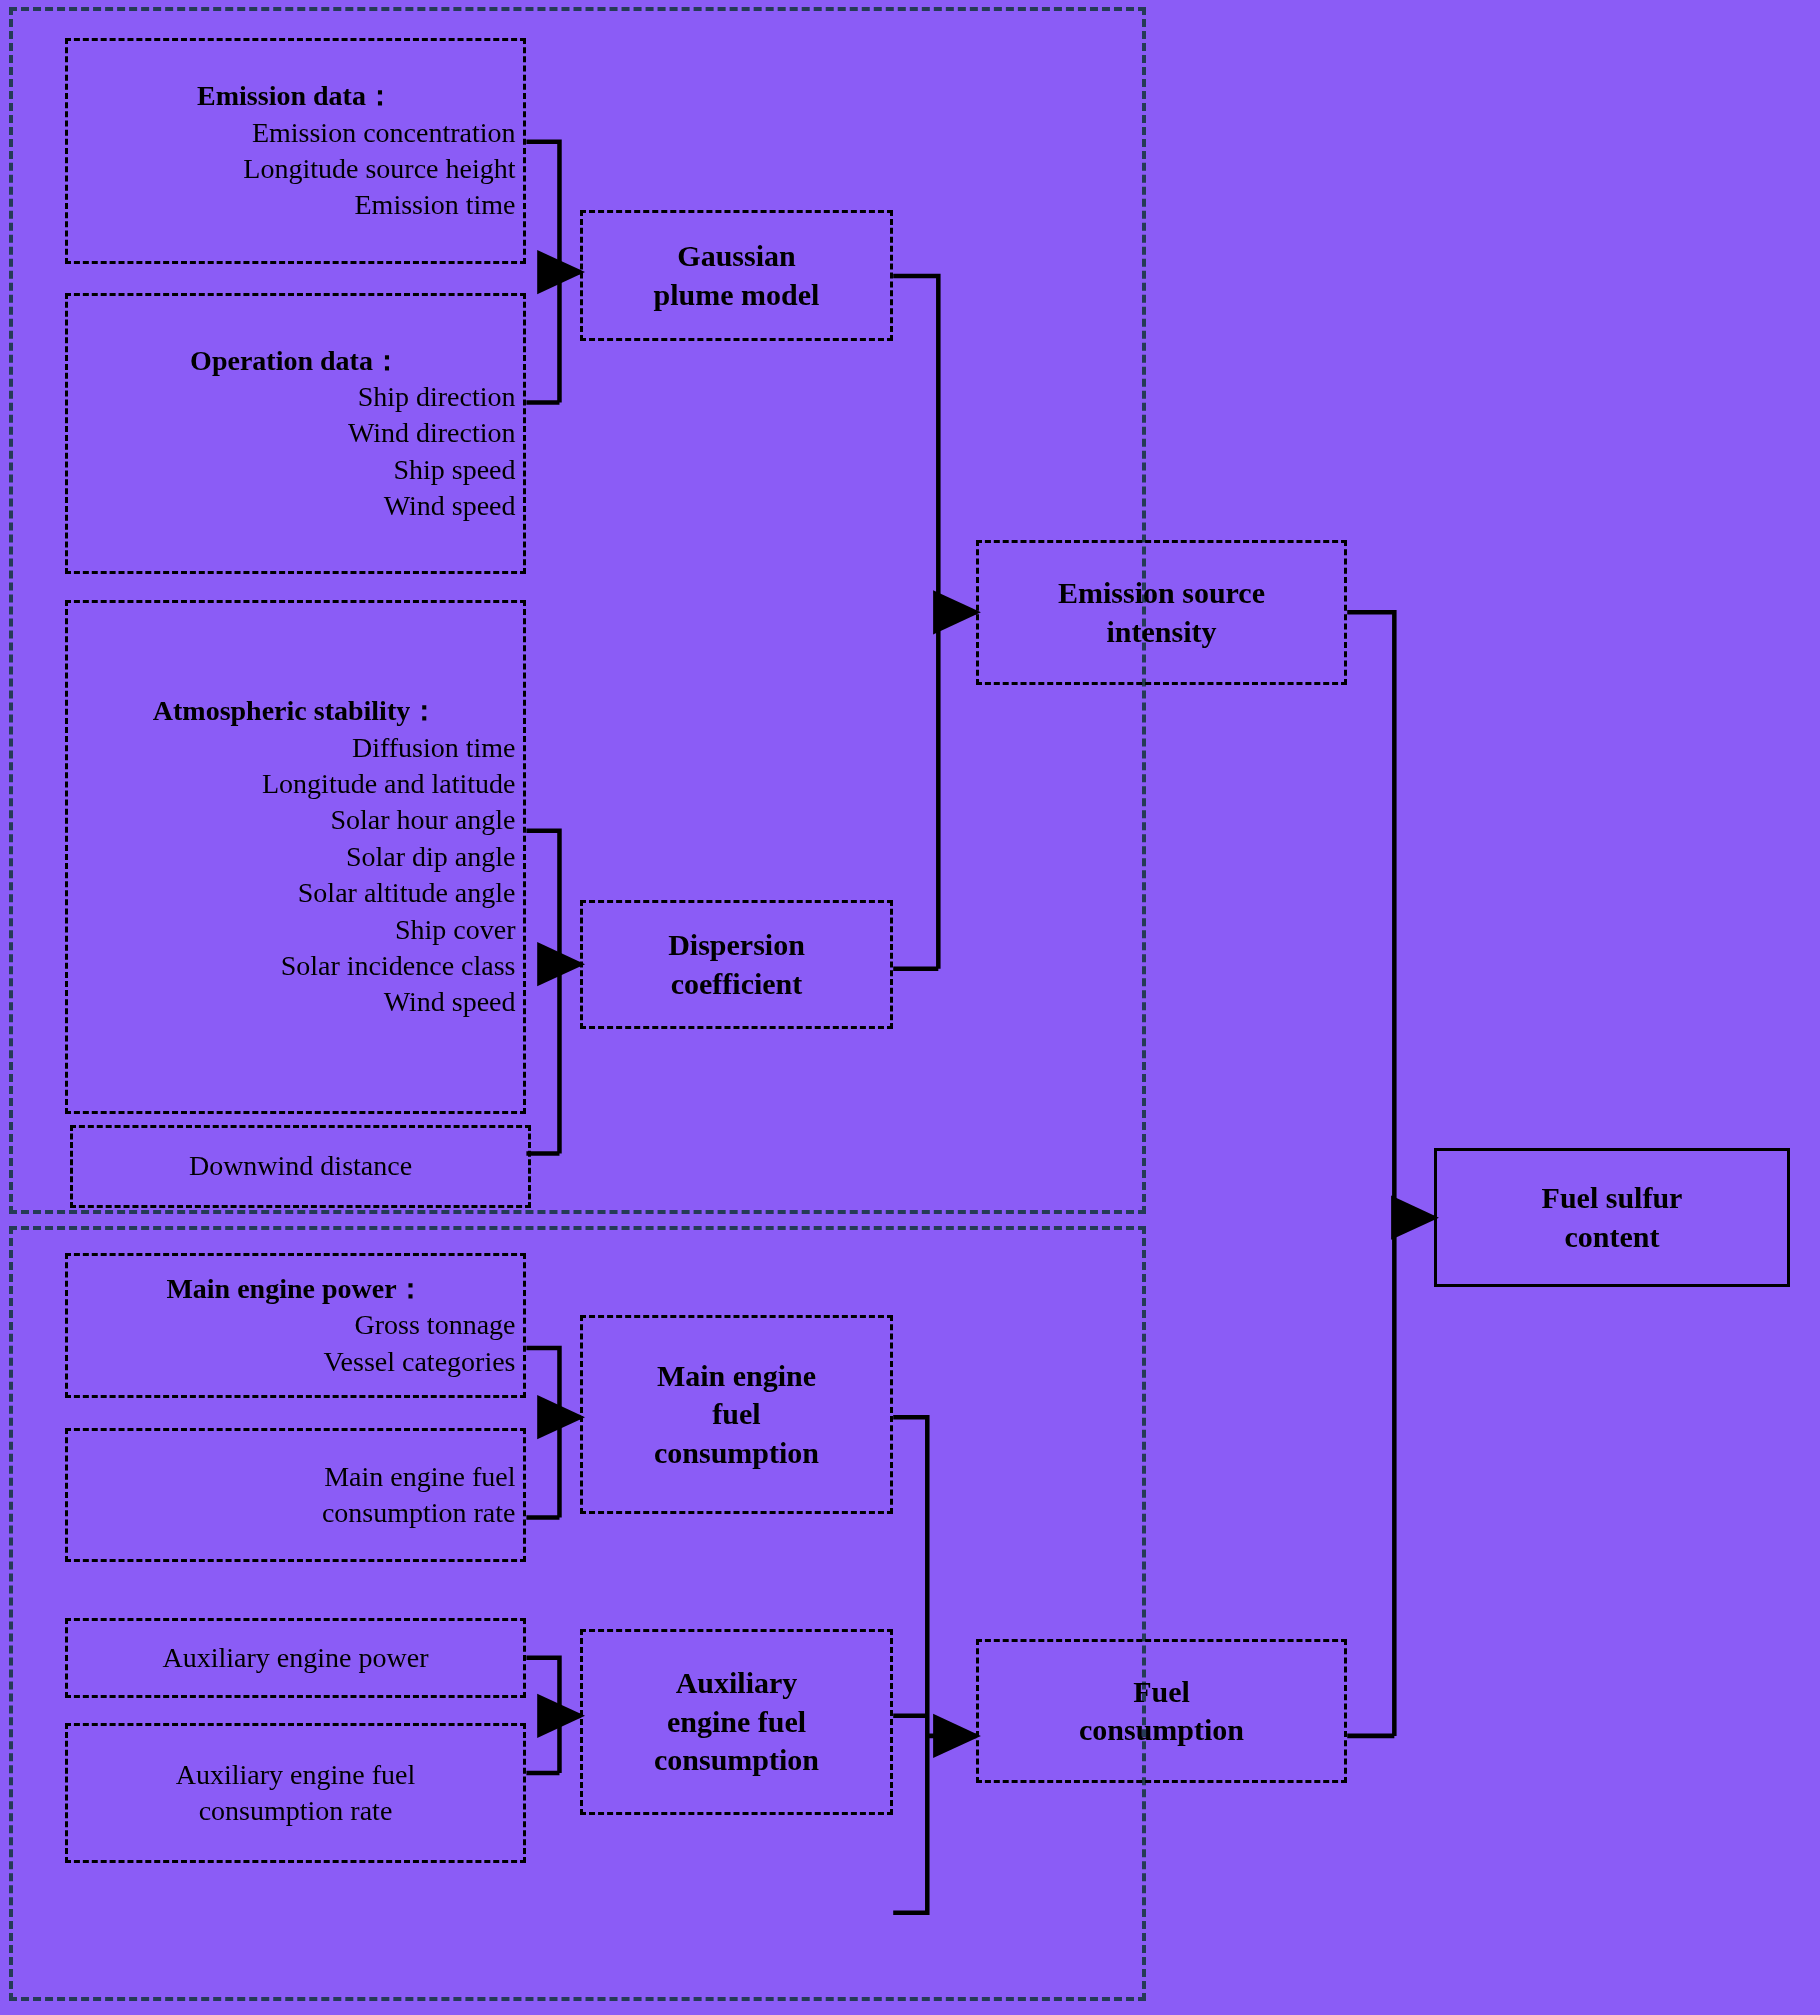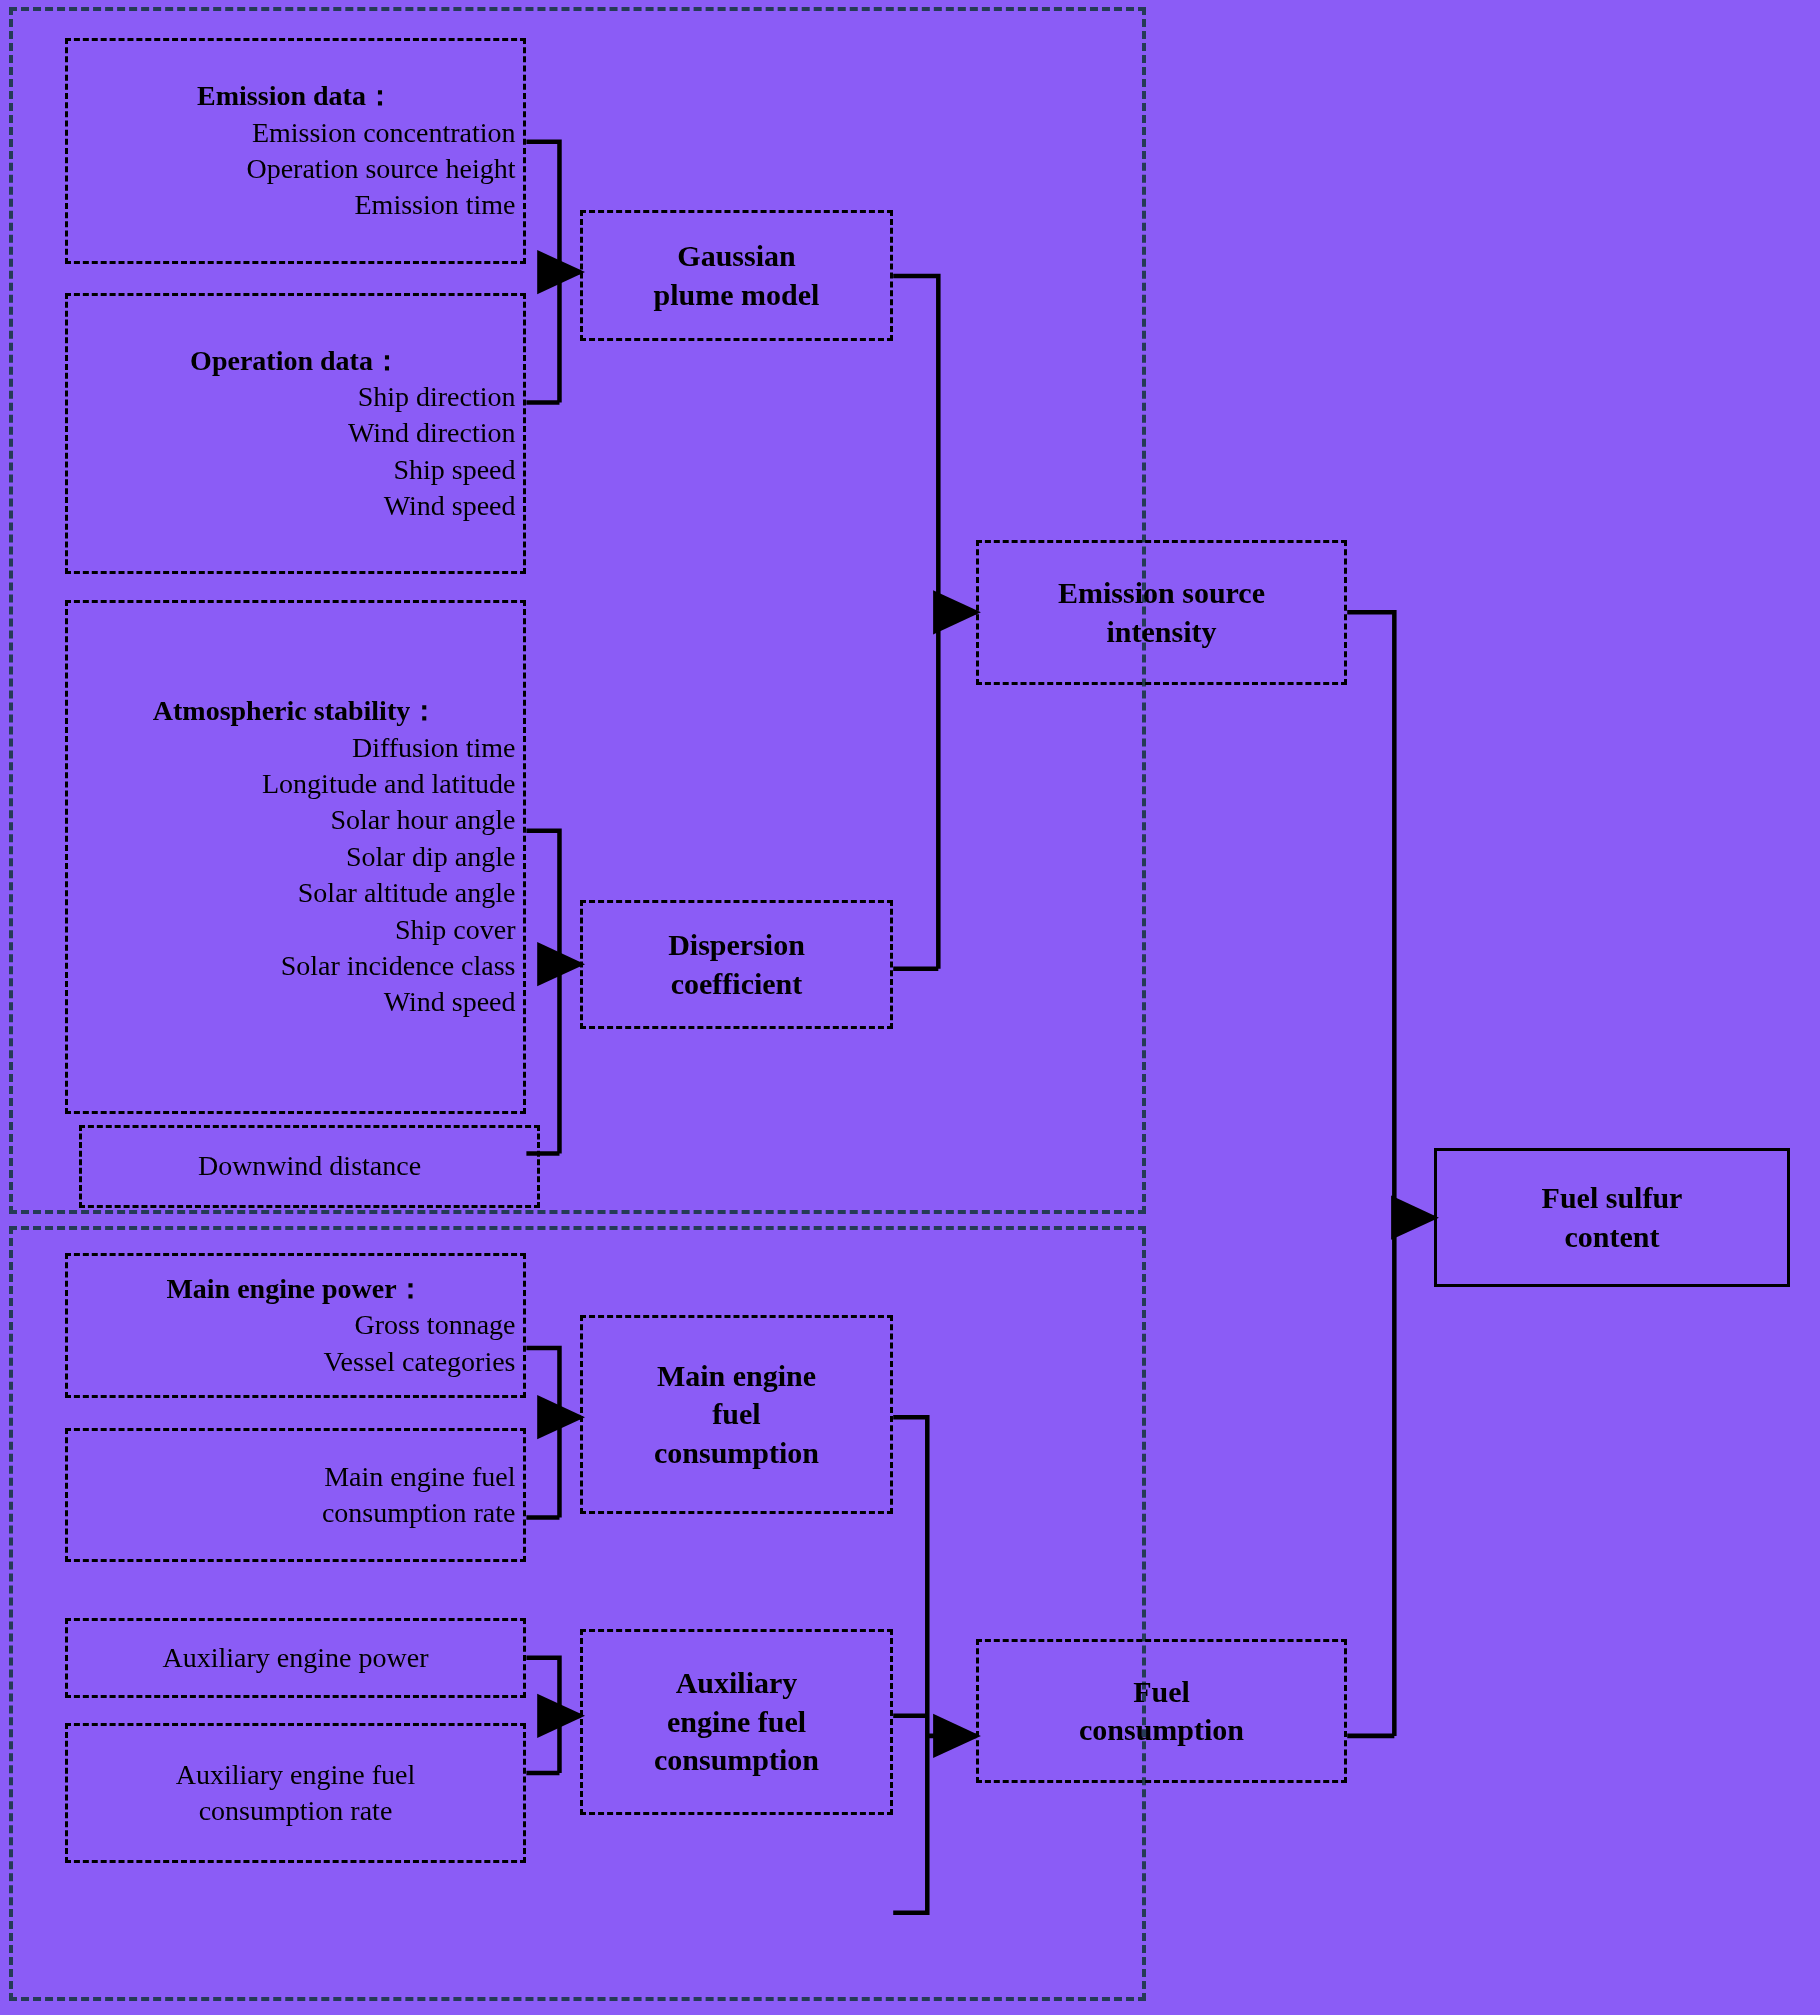--- a/index.html
+++ b/index.html
@@ -61,21 +61,21 @@
       <path d="M1782,2828 L1850,2828 L1850,3464"></path>
       <path d="M1782,3424 L1850,3424"></path>
       <path d="M1782,3817 L1850,3817 L1850,3464"></path>
       <path d="M1850,3464 L1948,3464" marker-end="url(#ah)"></path>
     </g>
   </svg>
 
   <div class="box dash" style="left:65px; top:38px; width:461px; height:226px;">
     <span class="ln hd ctr">Emission data：</span>
     <span class="ln rt">Emission concentration</span>
-    <span class="ln rt">Operation source height</span>
+    <span class="ln rt">Longitude source height</span>
     <span class="ln rt">Emission time</span>
   </div>
 
   <div class="box dash" style="left:65px; top:293px; width:461px; height:281px;">
     <span class="ln hd ctr">Operation  data：</span>
     <span class="ln rt">Ship direction</span>
     <span class="ln rt">Wind direction</span>
     <span class="ln rt">Ship speed</span>
     <span class="ln rt">Wind speed</span>
   </div>
@@ -85,21 +85,21 @@
     <span class="ln rt">Diffusion time</span>
     <span class="ln rt">Longitude and latitude</span>
     <span class="ln rt">Solar hour angle</span>
     <span class="ln rt">Solar dip angle</span>
     <span class="ln rt">Solar altitude angle</span>
     <span class="ln rt">Ship cover</span>
     <span class="ln rt">Solar incidence class</span>
     <span class="ln rt">Wind speed</span>
   </div>
 
-  <div class="box dash" style="left:79px; top:1125px; width:461px; height:83px;">
+  <div class="box dash" style="left:70px; top:1125px; width:461px; height:83px;">
     <span class="ln ctr">Downwind distance</span>
   </div>
 
   <div class="box dash" style="left:580px; top:900px; width:313px; height:129px;">
     <span class="ttl">Dispersion</span>
     <span class="ttl">coefficient</span>
   </div>
 
   <div class="box dash" style="left:580px; top:210px; width:313px; height:131px;">
     <span class="ttl">Gaussian</span>

